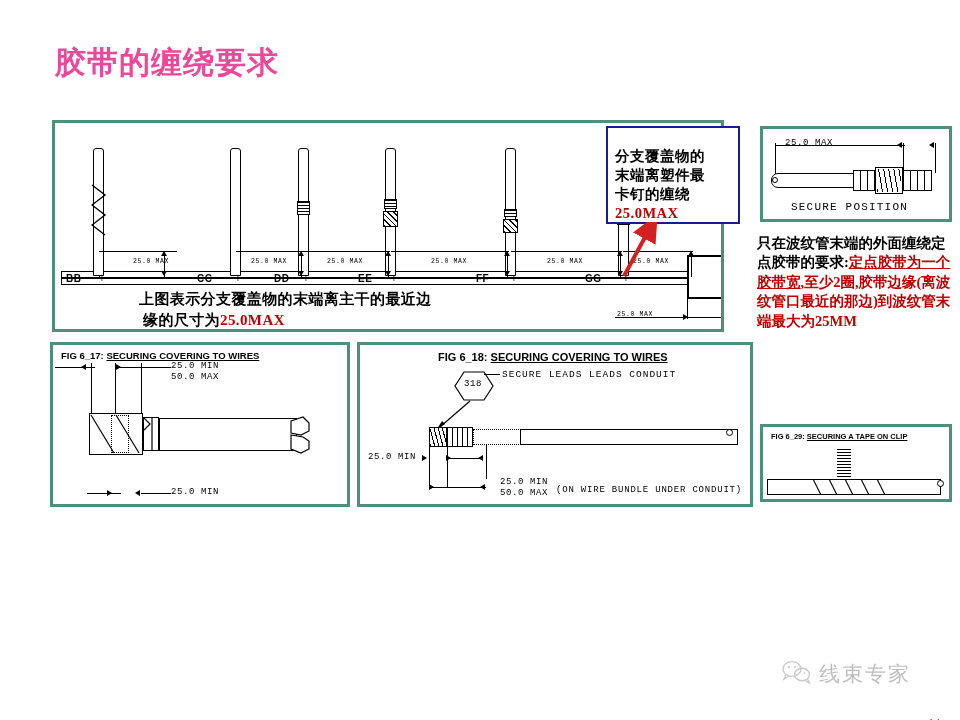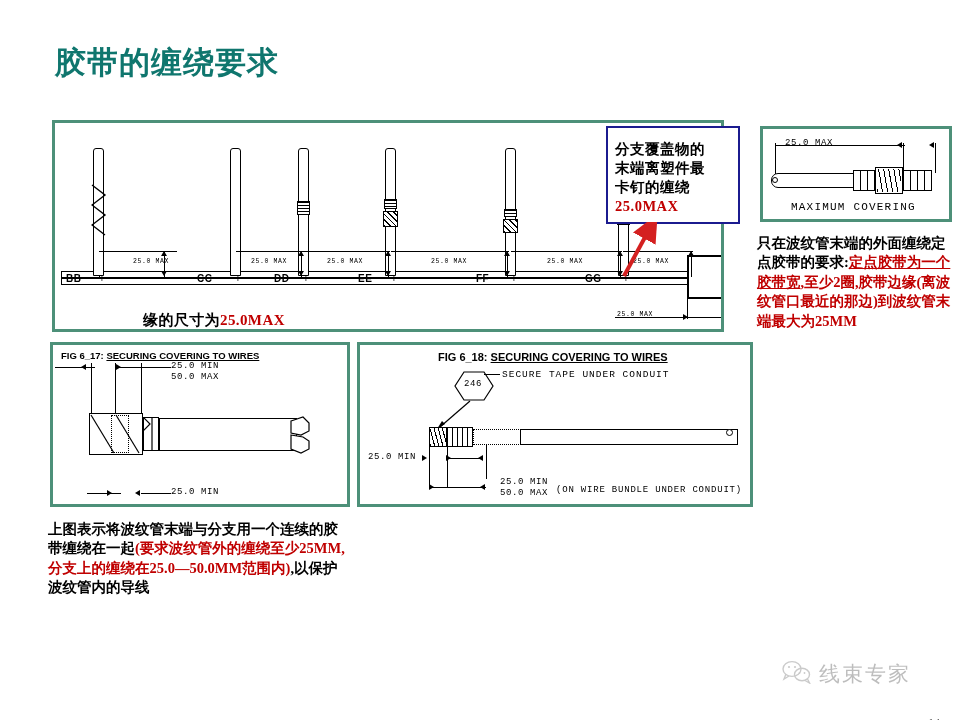--- a/index.html
+++ b/index.html
@@ -8,21 +8,21 @@
     background: #ffffff;
     font-family: "Liberation Sans", sans-serif;
     overflow: hidden;
   }
   #slide { position: relative; width: 960px; height: 720px; background: #fff; }
 
   
   .slide-title {
     position: absolute; left: 55px; top: 42px;
     font-family: "Liberation Serif", serif;
-    font-size: 31px; font-weight: 700; color: #0f766e;
+    font-size: 31px; font-weight: 700; color: #ec4899;
     letter-spacing: 1px;
   }
 
   
   .panel {
     position: absolute;
     border: 3px solid #4d9079;
     background: #ffffff;
   }
   .panel-inner { position: absolute; inset: 0; overflow: hidden; }
@@ -83,21 +83,21 @@
   .ah-d { border-left: 3px solid transparent; border-right: 3px solid transparent; border-top: 5px solid #000; }
   .ah-u { border-left: 3px solid transparent; border-right: 3px solid transparent; border-bottom: 5px solid #000; }
   .ah-l { border-top: 3px solid transparent; border-bottom: 3px solid transparent; border-right: 5px solid #000; }
   .ah-r { border-top: 3px solid transparent; border-bottom: 3px solid transparent; border-left: 5px solid #000; }
 
   
   .callout-blue {
     position: absolute;
     border: 2.5px solid #1b1b8f;
     background: #fff;
-    padding: 12px 6px 3px 7px;
+    padding: 19px 6px 3px 7px;
   }
   .callout-blue .cn {
     display: block;
     font-family: "Liberation Serif", serif;
     font-size: 14.5px; font-weight: 700; color: #000;
     line-height: 19px; letter-spacing: 0.5px;
   }
   .callout-blue .cr {
     display: block;
     font-family: "Liberation Serif", serif;
@@ -221,20 +221,21 @@
       <div class="plus" style="left:180px; top:150px;">+</div>
       <div class="axis-label" style="left:219px; top:150px;">DD</div>
       <div class="plus" style="left:248px; top:150px;">+</div>
       <div class="axis-label" style="left:303px; top:150px;">EE</div>
       <div class="plus" style="left:336px; top:150px;">+</div>
       <div class="axis-label" style="left:421px; top:150px;">FF</div>
       <div class="plus" style="left:456px; top:150px;">+</div>
       <div class="axis-label" style="left:530px; top:150px;">GG</div>
       <div class="plus" style="left:568px; top:150px;">+</div>
 
+      <div class="caption" style="left:84px; top:167px; font-size:15px; letter-spacing:0.4px;">上图表示分支覆盖物的末端离主干的最近边</div>
       <div class="caption" style="left:88px; top:188px; font-size:15px; letter-spacing:0.4px;">
         <span>缘的尺寸为</span><span class="red">25.0MAX</span>
       </div>
     </div>
   </div>
 
   <div class="callout-blue" style="left:606px; top:126px; width:134px; height:98px;">
     <span class="cn">分支覆盖物的</span>
     <span class="cn">末端离塑件最</span>
     <span class="cn">卡钉的缠绕</span>
@@ -270,21 +271,21 @@
       <div class="outline" style="left:97px; top:41px; width:8px; height:21px;"></div>
       <div class="outline" style="left:104px; top:41px; width:8px; height:21px;"></div>
 
       <div class="outline" style="left:112px; top:38px; width:28px; height:27px;"></div>
       <div style="position:absolute; left:114px; top:40px; width:24px; height:23px; background-image:repeating-linear-gradient(80deg,#000 0 1px,#fff 1px 5px);"></div>
       <div class="outline" style="left:140px; top:41px; width:8px; height:21px;"></div>
       <div class="outline" style="left:147px; top:41px; width:8px; height:21px;"></div>
       <div class="outline" style="left:154px; top:41px; width:8px; height:21px;"></div>
       <div class="outline" style="left:161px; top:41px; width:8px; height:21px;"></div>
 
-      <div class="dim dim-lg" style="left:28px; top:72px;">MAXIMUM COVERING</div>
+      <div class="dim dim-lg" style="left:28px; top:72px;">SECURE POSITION</div>
     </div>
   </div>
 
   <div class="caption" style="left:757px; top:234px; width:196px; font-size:14.5px; line-height:1.34;">
     <span class="blk">只在波纹管末端的外面缠绕定点胶带的要求:</span><span class="red-u">定点胶带为一个胶带宽</span><span class="red">,至少2圈,胶带边缘(离波纹管口最近的那边)到波纹管末端最大为25MM</span>
   </div>
 
   <div class="panel" style="left:50px; top:342px; width:300px; height:165px;">
     <div class="panel-inner">
       <div class="fig-title" style="left:8px; top:5px; font-size:9.5px;">
@@ -340,23 +341,23 @@
       <div class="fig-title" style="left:78px; top:6px; font-size:11px;">
         <span class="lbl">FIG 6_18:</span>
         <span class="und">SECURING COVERING TO WIRES</span>
       </div>
 
       <div style="position:absolute; left:94px; top:26px; width:40px; height:30px;">
         <svg width="40" height="30" viewBox="0 0 40 30">
           <polygon points="10,1 30,1 39,15 30,29 10,29 1,15" fill="#fff" stroke="#000" stroke-width="1.2"></polygon>
         </svg>
       </div>
-      <div class="dim dim-md" style="left:104px; top:34px; font-weight:400;">246</div>
+      <div class="dim dim-md" style="left:104px; top:34px; font-weight:400;">318</div>
       <div class="ln hl" style="left:124px; top:29px; width:16px;"></div>
-      <div class="dim" style="left:142px; top:24px; font-size:9.5px; letter-spacing:1px;">SECURE TAPE UNDER CONDUIT</div>
+      <div class="dim" style="left:142px; top:24px; font-size:9.5px; letter-spacing:1px;">SECURE LEADS LEADS CONDUIT</div>
 
       <div style="position:absolute; left:76px; top:54px; width:36px; height:30px;">
         <svg width="36" height="30" viewBox="0 0 36 30">
           <line x1="34" y1="2" x2="4" y2="28" stroke="#000" stroke-width="1.2"></line>
           <polygon points="1,30 9,25 6,22" fill="#000"></polygon>
         </svg>
       </div>
 
       <div class="hatch" style="left:69px; top:82px; width:18px; height:20px; background-image:repeating-linear-gradient(75deg,#000 0 1px,#fff 1px 4px);"></div>
 
@@ -381,24 +382,44 @@
 
       <div class="ln hl" style="left:71px; top:142px; width:55px;"></div>
       <div class="ah ah-r" style="left:69px; top:139px;"></div>
       <div class="ah ah-l" style="left:120px; top:139px;"></div>
       <div class="dim dim-md" style="left:140px; top:132px;">25.0 MIN</div>
       <div class="dim dim-md" style="left:140px; top:143px;">50.0 MAX</div>
       <div class="dim" style="left:196px; top:140px; font-size:9px; letter-spacing:0.8px;">(ON WIRE BUNDLE UNDER CONDUIT)</div>
     </div>
   </div>
 
-
-  <div class="caption" style="left:48px; top:520px; width:300px; font-size:14.5px; line-height:1.33;">
-    <span class="blk">上图表示将波纹管末端与分支用一个连续的胶带缠绕在一起</span><span class="red">(要求波纹管外的缠绕至少25MM,分支上的缠绕在25.0—50.0MM范围内)</span><span class="blk">,以保护波纹管内的导线</span>
-  </div>
+  <div class="panel" style="left:760px; top:424px; width:192px; height:78px;">
+    <div class="panel-inner">
+      <div class="fig-title" style="left:8px; top:5px; font-size:7.5px;">
+        <span class="lbl">FIG 6_29:</span>
+        <span class="und">SECURING A TAPE ON CLIP</span>
+      </div>
+
+      <div class="outline" style="left:74px; top:22px; width:14px; height:30px;"></div>
+      <div style="position:absolute; left:74px; top:22px; width:14px; height:30px; background-image:repeating-linear-gradient(to bottom, #000 0 1px, #fff 1px 3px);"></div>
+
+      <div class="outline" style="left:4px; top:52px; width:174px; height:16px;"></div>
+      <div style="position:absolute; left:46px; top:52px; width:80px; height:16px;">
+        <svg width="80" height="16" viewBox="0 0 80 16">
+          <line x1="4" y1="0" x2="12" y2="16" stroke="#000" stroke-width="1.1"></line>
+          <line x1="20" y1="0" x2="28" y2="16" stroke="#000" stroke-width="1.1"></line>
+          <line x1="36" y1="0" x2="44" y2="16" stroke="#000" stroke-width="1.1"></line>
+          <line x1="52" y1="0" x2="60" y2="16" stroke="#000" stroke-width="1.1"></line>
+          <line x1="68" y1="0" x2="76" y2="16" stroke="#000" stroke-width="1.1"></line>
+        </svg>
+      </div>
+      <div class="outline" style="left:174px; top:53px; width:7px; height:7px; border-radius:50%;"></div>
+    </div>
+  </div>
+
 
 
 
   <div class="watermark" style="left:782px; top:660px;">
     <span>
       <svg width="30" height="24" viewBox="0 0 30 24">
         <ellipse cx="10" cy="9" rx="9" ry="7.4" fill="none" stroke="#777" stroke-width="1.4"></ellipse>
         <path d="M4 14 L2 19 L7 16" fill="none" stroke="#777" stroke-width="1.4"></path>
         <circle cx="7" cy="7" r="1.1" fill="#777"></circle>
         <circle cx="13" cy="7" r="1.1" fill="#777"></circle>

